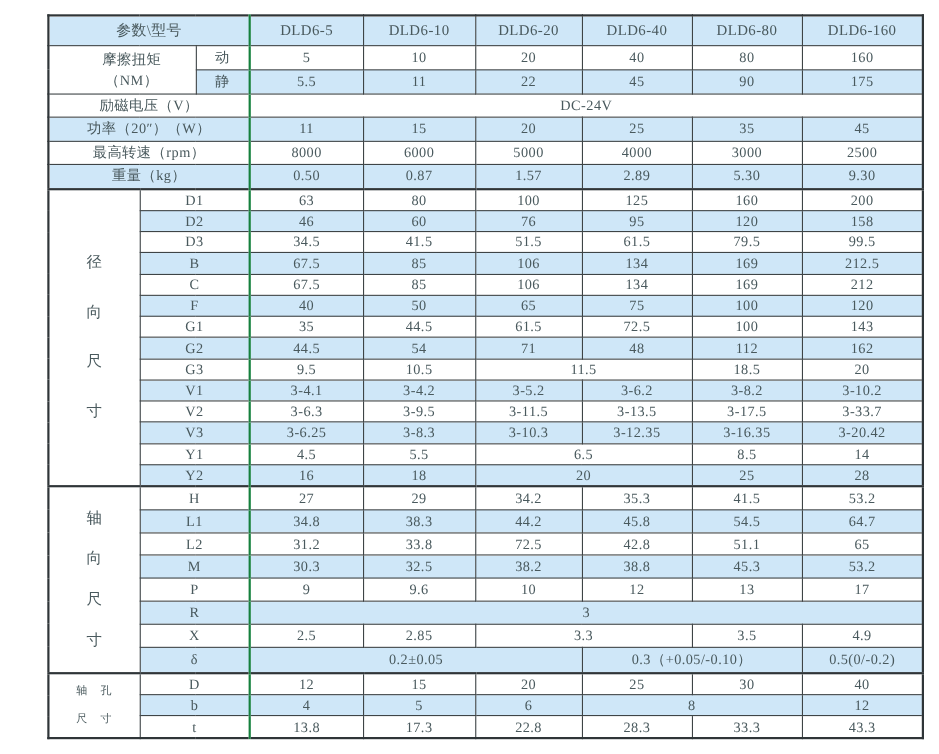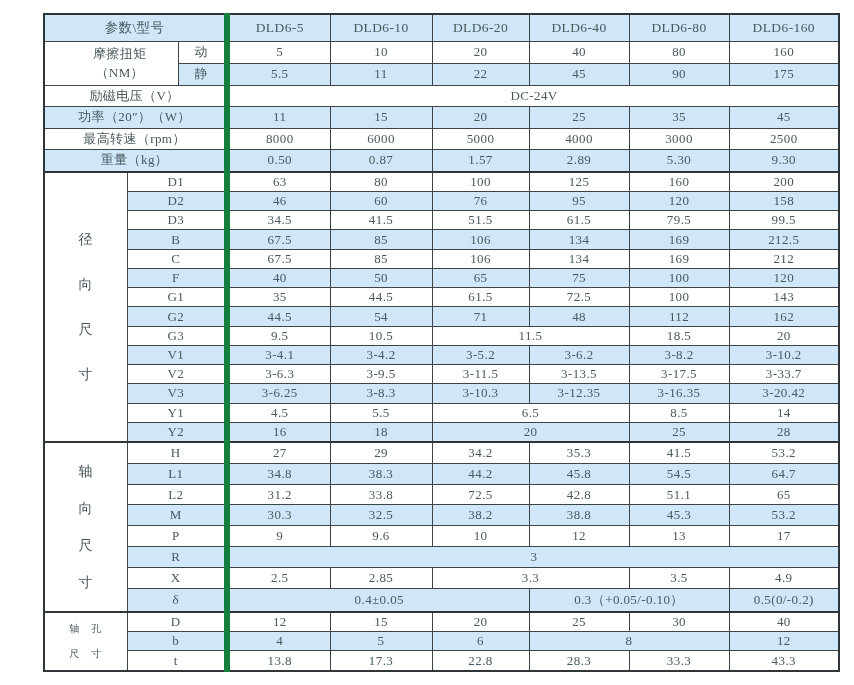--- a/index.html
+++ b/index.html
@@ -19,21 +19,21 @@
     border:1px solid #3e4446;
     text-align:center;vertical-align:middle;
     padding:0 2px;overflow:hidden;
     letter-spacing:0.4px;
   }
   tr.bg-b td{background:#cfe7f8;}
   tr.bg-w td{background:#ffffff;}
   tr.hdr{height:27px;}
   tr.hdr td{font-size:13.5px;}
   tr.sec td{border-top:2px solid #2f3538;}
-  td.tl{border-left:6px solid #15803d;}
+  td.tl{border-left:2px solid #15803d;}
   td.vl14{white-space:pre-line;line-height:45px;background:#ffffff !important;font-size:14px;}
   td.vl8{white-space:pre-line;line-height:37px;background:#ffffff !important;font-size:14px;}
   td.vl3{white-space:pre-line;line-height:25px;background:#ffffff !important;font-size:10px;letter-spacing:1px;}
   td.section-label{white-space:pre-line;line-height:19px;background:#ffffff !important;padding-left:19px;}
   td.row-label,td.row-label-wide{font-size:13px;}
   td.value{font-size:13px;}
 </style>
 </head>
 <body>
 
@@ -294,21 +294,21 @@
         <tr class="bg-w">
           <td colspan="2" class="row-label">X</td>
           <td class="value tl">2.5</td>
           <td class="value">2.85</td>
           <td colspan="2" class="value">3.3</td>
           <td class="value">3.5</td>
           <td class="value">4.9</td>
         </tr>
         <tr class="bg-b">
           <td colspan="2" class="row-label">δ</td>
-          <td colspan="3" class="value tl">0.4±0.05</td>
+          <td colspan="3" class="value tl">0.2±0.05</td>
           <td colspan="2" class="value">0.3（+0.05/-0.10）</td>
           <td class="value">0.5(0/-0.2)</td>
         </tr>
         <tr class="bg-w sec">
           <td rowspan="3" class="vl3">轴　孔
 尺　寸</td>
           <td colspan="2" class="row-label">D</td>
           <td class="value tl">12</td>
           <td class="value">15</td>
           <td class="value">20</td>

